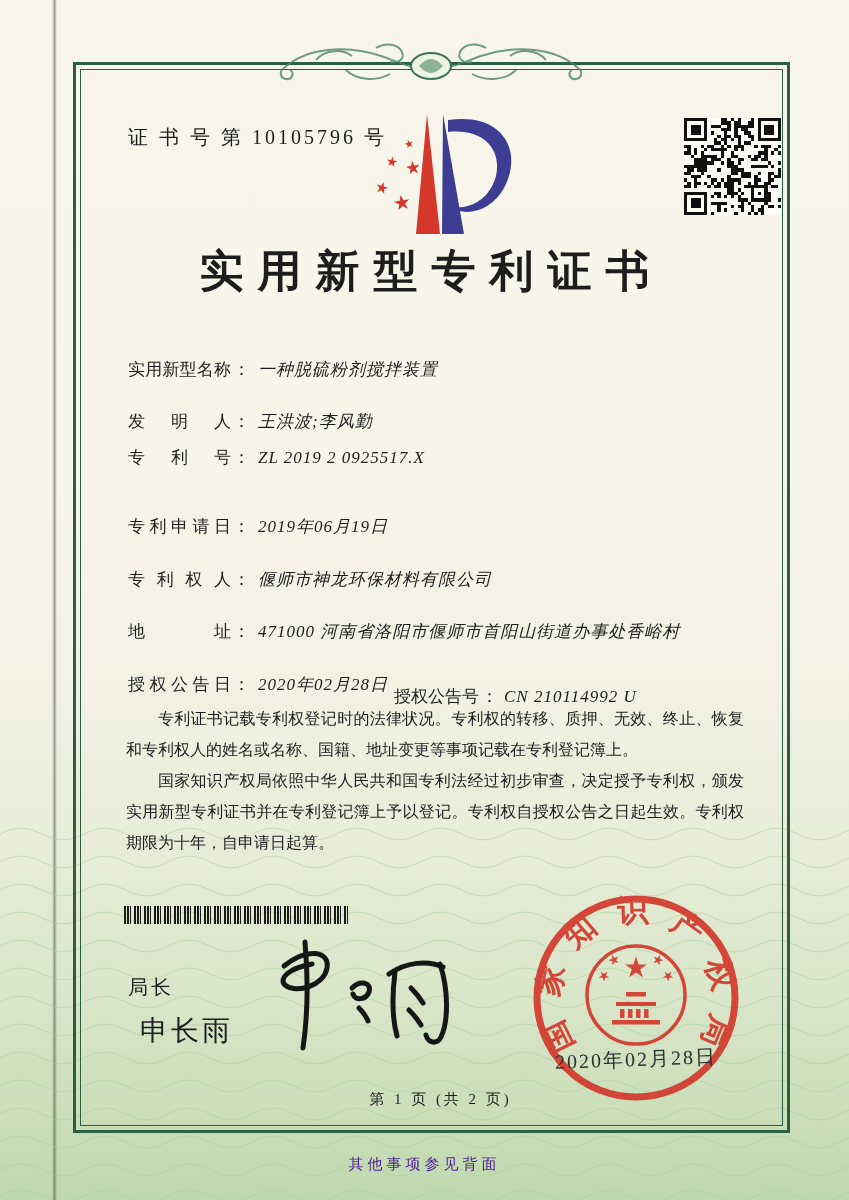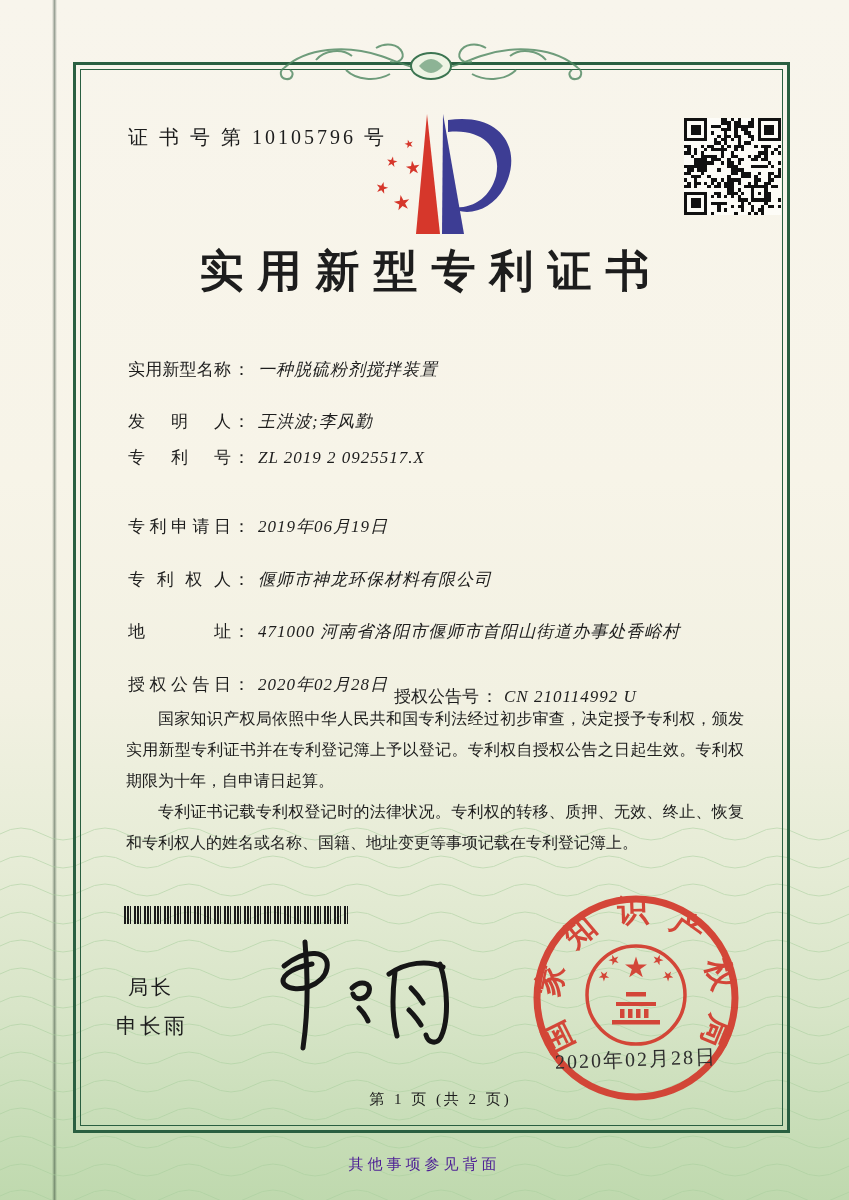--- a/index.html
+++ b/index.html
@@ -29,21 +29,21 @@
   .grant2 .fcolon{margin:0 6px 0 2px;}
 
   .body-text{position:absolute;left:126px;top:703px;width:618px;font-size:16px;line-height:31px;text-align:justify;}
   .body-text p{margin:0;text-indent:2em;}
 
   .barcode{position:absolute;left:124px;top:906px;width:224px;height:18px;
     background:repeating-linear-gradient(90deg,#1a1a1a 0 2px,transparent 2px 3px,#1a1a1a 3px 5px,transparent 5px 6px,#1a1a1a 6px 7px,transparent 7px 10px);}
 
   .director-title{position:absolute;left:128px;top:974px;font-size:20px;letter-spacing:3px;
     font-family:Liberation Sans, sans-serif;}
-  .director-name{position:absolute;left:116px;top:1012px;font-size:21px;letter-spacing:3px;
+  .director-name{position:absolute;left:140px;top:1012px;font-size:28px;letter-spacing:3px;
     font-family:"Liberation Sans","DejaVu Sans",sans-serif;}
   .sig{position:absolute;left:256px;top:936px;}
 
   .seal{position:absolute;left:530px;top:892px;opacity:.92;}
   .seal-date{position:absolute;left:520px;top:1046px;width:232px;text-align:center;font-size:20px;
     letter-spacing:2px;color:#2e2e2e;transform:rotate(-2deg);}
 
   .page-info{position:absolute;left:16px;top:1090px;width:100%;text-align:center;font-size:15px;letter-spacing:3px;}
   .back-note{position:absolute;left:0;top:1155px;width:100%;text-align:center;font-size:15px;letter-spacing:4px;color:#4c1d95;}
 </style>
@@ -149,22 +149,22 @@
   <span class="flabel">地址</span><span class="fcolon">：</span><span class="fvalue">471000 河南省洛阳市偃师市首阳山街道办事处香峪村</span>
 </div>
 <div class="frow" style="top:673px">
   <span class="flabel">授权公告日</span><span class="fcolon">：</span><span class="fvalue">2020年02月28日</span>
   <span class="grant2">
     <span>授权公告号</span><span class="fcolon">：</span><span class="fvalue">CN 210114992 U</span>
   </span>
 </div>
 
 <div class="body-text">
+  <p>专利证书记载专利权登记时的法律状况。专利权的转移、质押、无效、终止、恢复和专利权人的姓名或名称、国籍、地址变更等事项记载在专利登记簿上。</p>
   <p>国家知识产权局依照中华人民共和国专利法经过初步审查，决定授予专利权，颁发实用新型专利证书并在专利登记簿上予以登记。专利权自授权公告之日起生效。专利权期限为十年，自申请日起算。</p>
-  <p>专利证书记载专利权登记时的法律状况。专利权的转移、质押、无效、终止、恢复和专利权人的姓名或名称、国籍、地址变更等事项记载在专利登记簿上。</p>
 </div>
 
 <div class="barcode"></div>
 
 <div class="director-title">局长</div>
 <div class="director-name">申长雨</div>
 
 <svg class="sig" width="210" height="115" viewBox="0 0 210 115">
   <g fill="none" stroke="#161616" stroke-width="5" stroke-linecap="round" stroke-linejoin="round">
     <path d="M28 30 C 50 12, 74 14, 71 32 C 68 50, 40 58, 29 49 C 22 42, 34 32, 56 28"></path>

